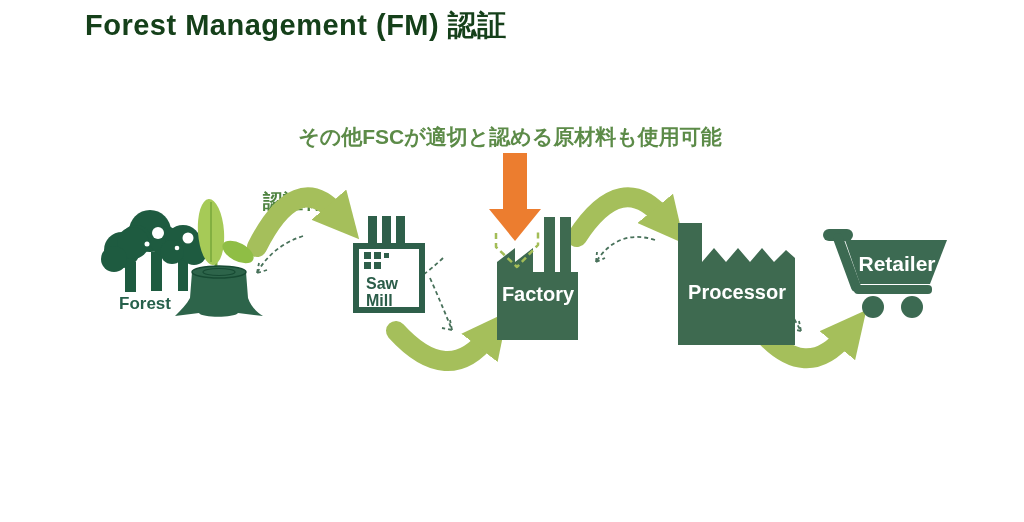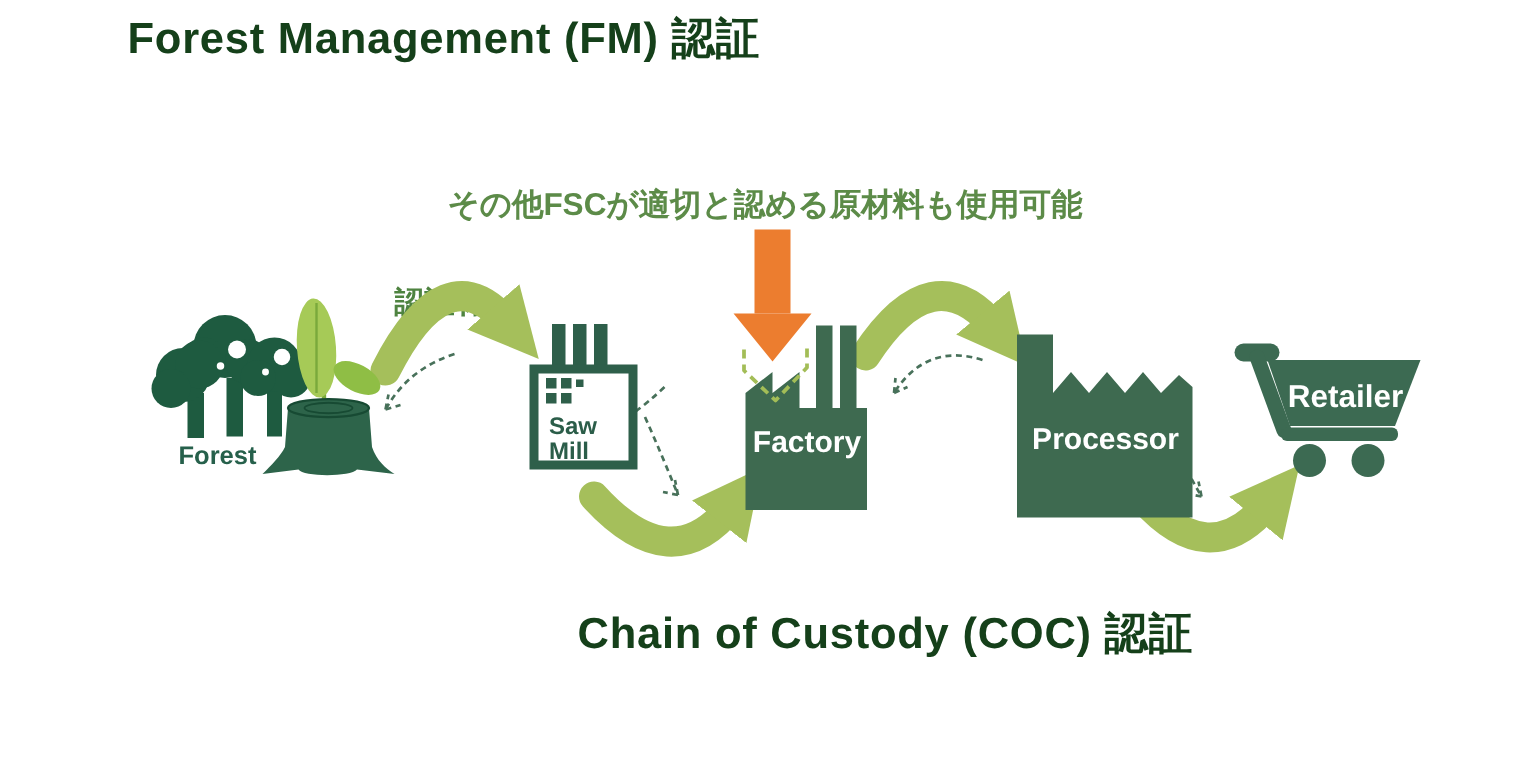--- a/index.html
+++ b/index.html
@@ -24,21 +24,20 @@
 <div class="stage">
 
   <div class="abs title" style="left:85px;top:6px;">Forest Management (FM) 認証</div>
 
   <div class="abs note">
     <div>その他FSCが適切と認める原材料も使用可能</div>
   </div>
 
   <div class="abs cert-label">認証材</div>
 
-  <div class="abs title" style="left:385px;top:403px;">Chain of Custody (COC) 認証</div>
 
   <svg class="abs" style="left:0;top:0;" width="1024" height="522" viewBox="0 0 1024 522">
     <defs>
       <marker id="ah" viewBox="0 0 10 10" refX="3" refY="5" markerWidth="2.3" markerHeight="2.3" orient="auto">
         <path d="M0,0 L10,5 L0,10 Z" fill="#a5bf5b"></path>
       </marker>
     </defs>
 
     <g fill="none" stroke="#a5bf5b" stroke-width="20" stroke-linecap="round">
       <path d="M257,247 Q297,168 338,215" marker-end="url(#ah)"></path>

